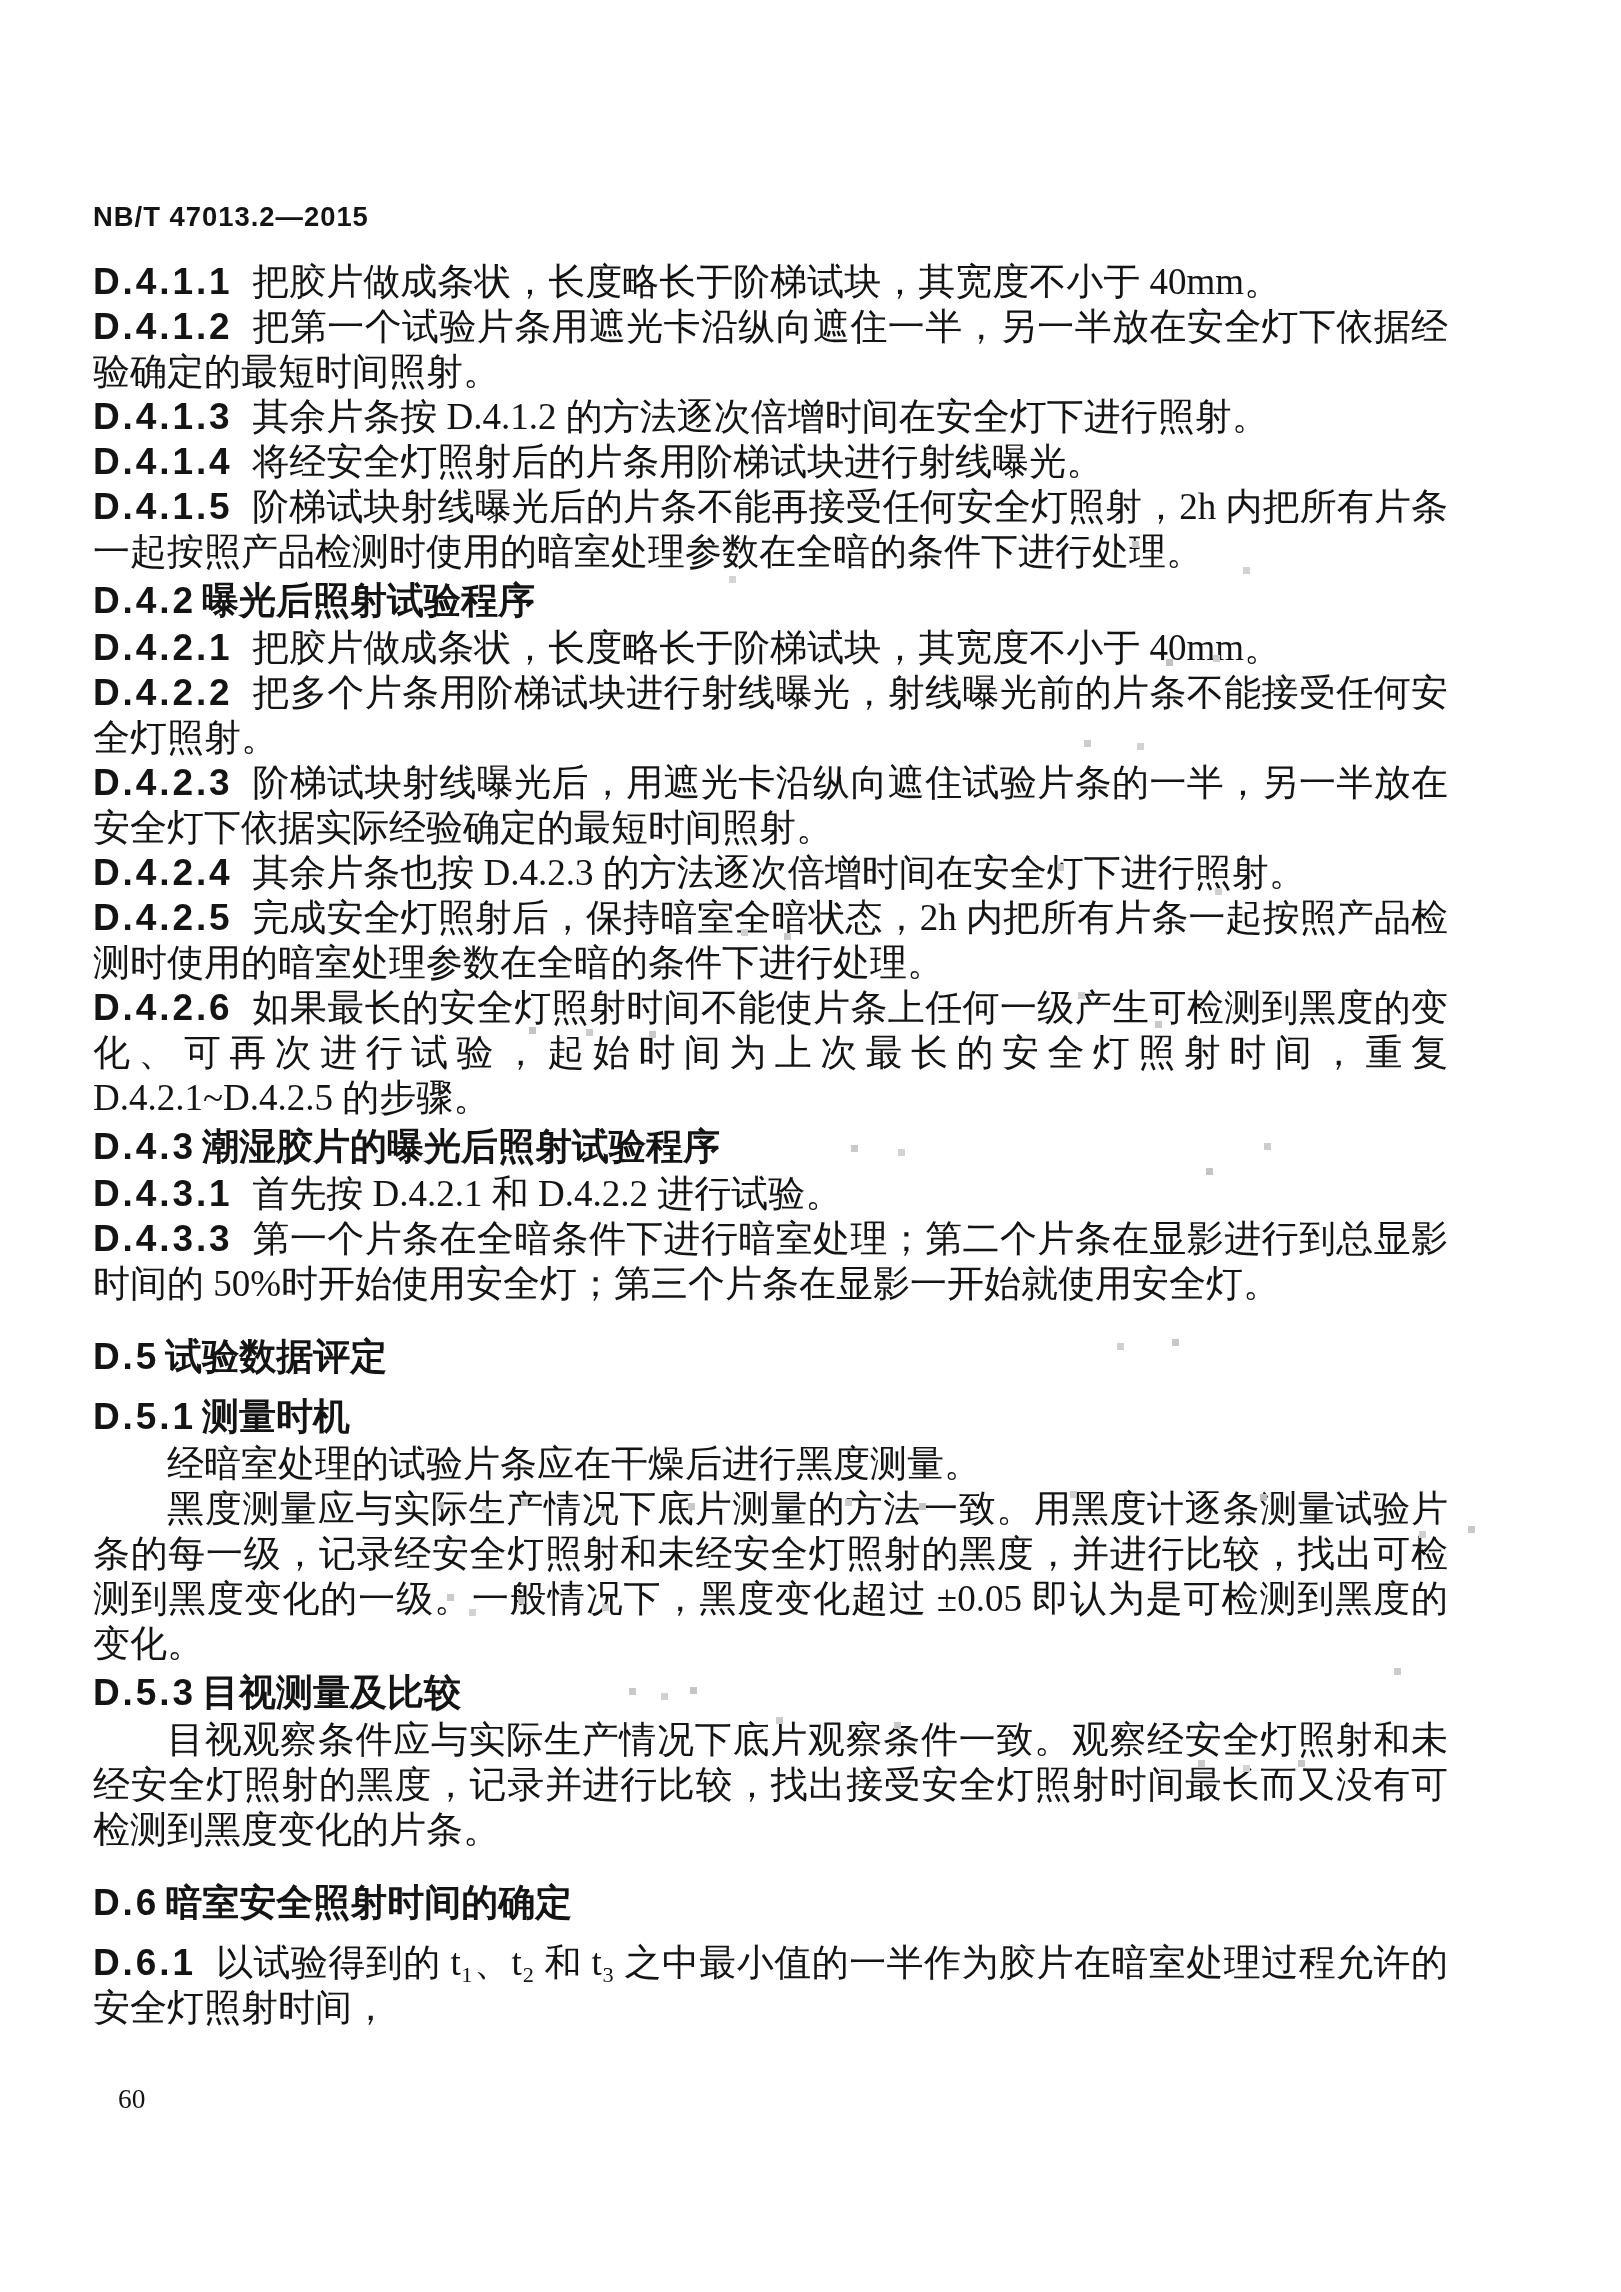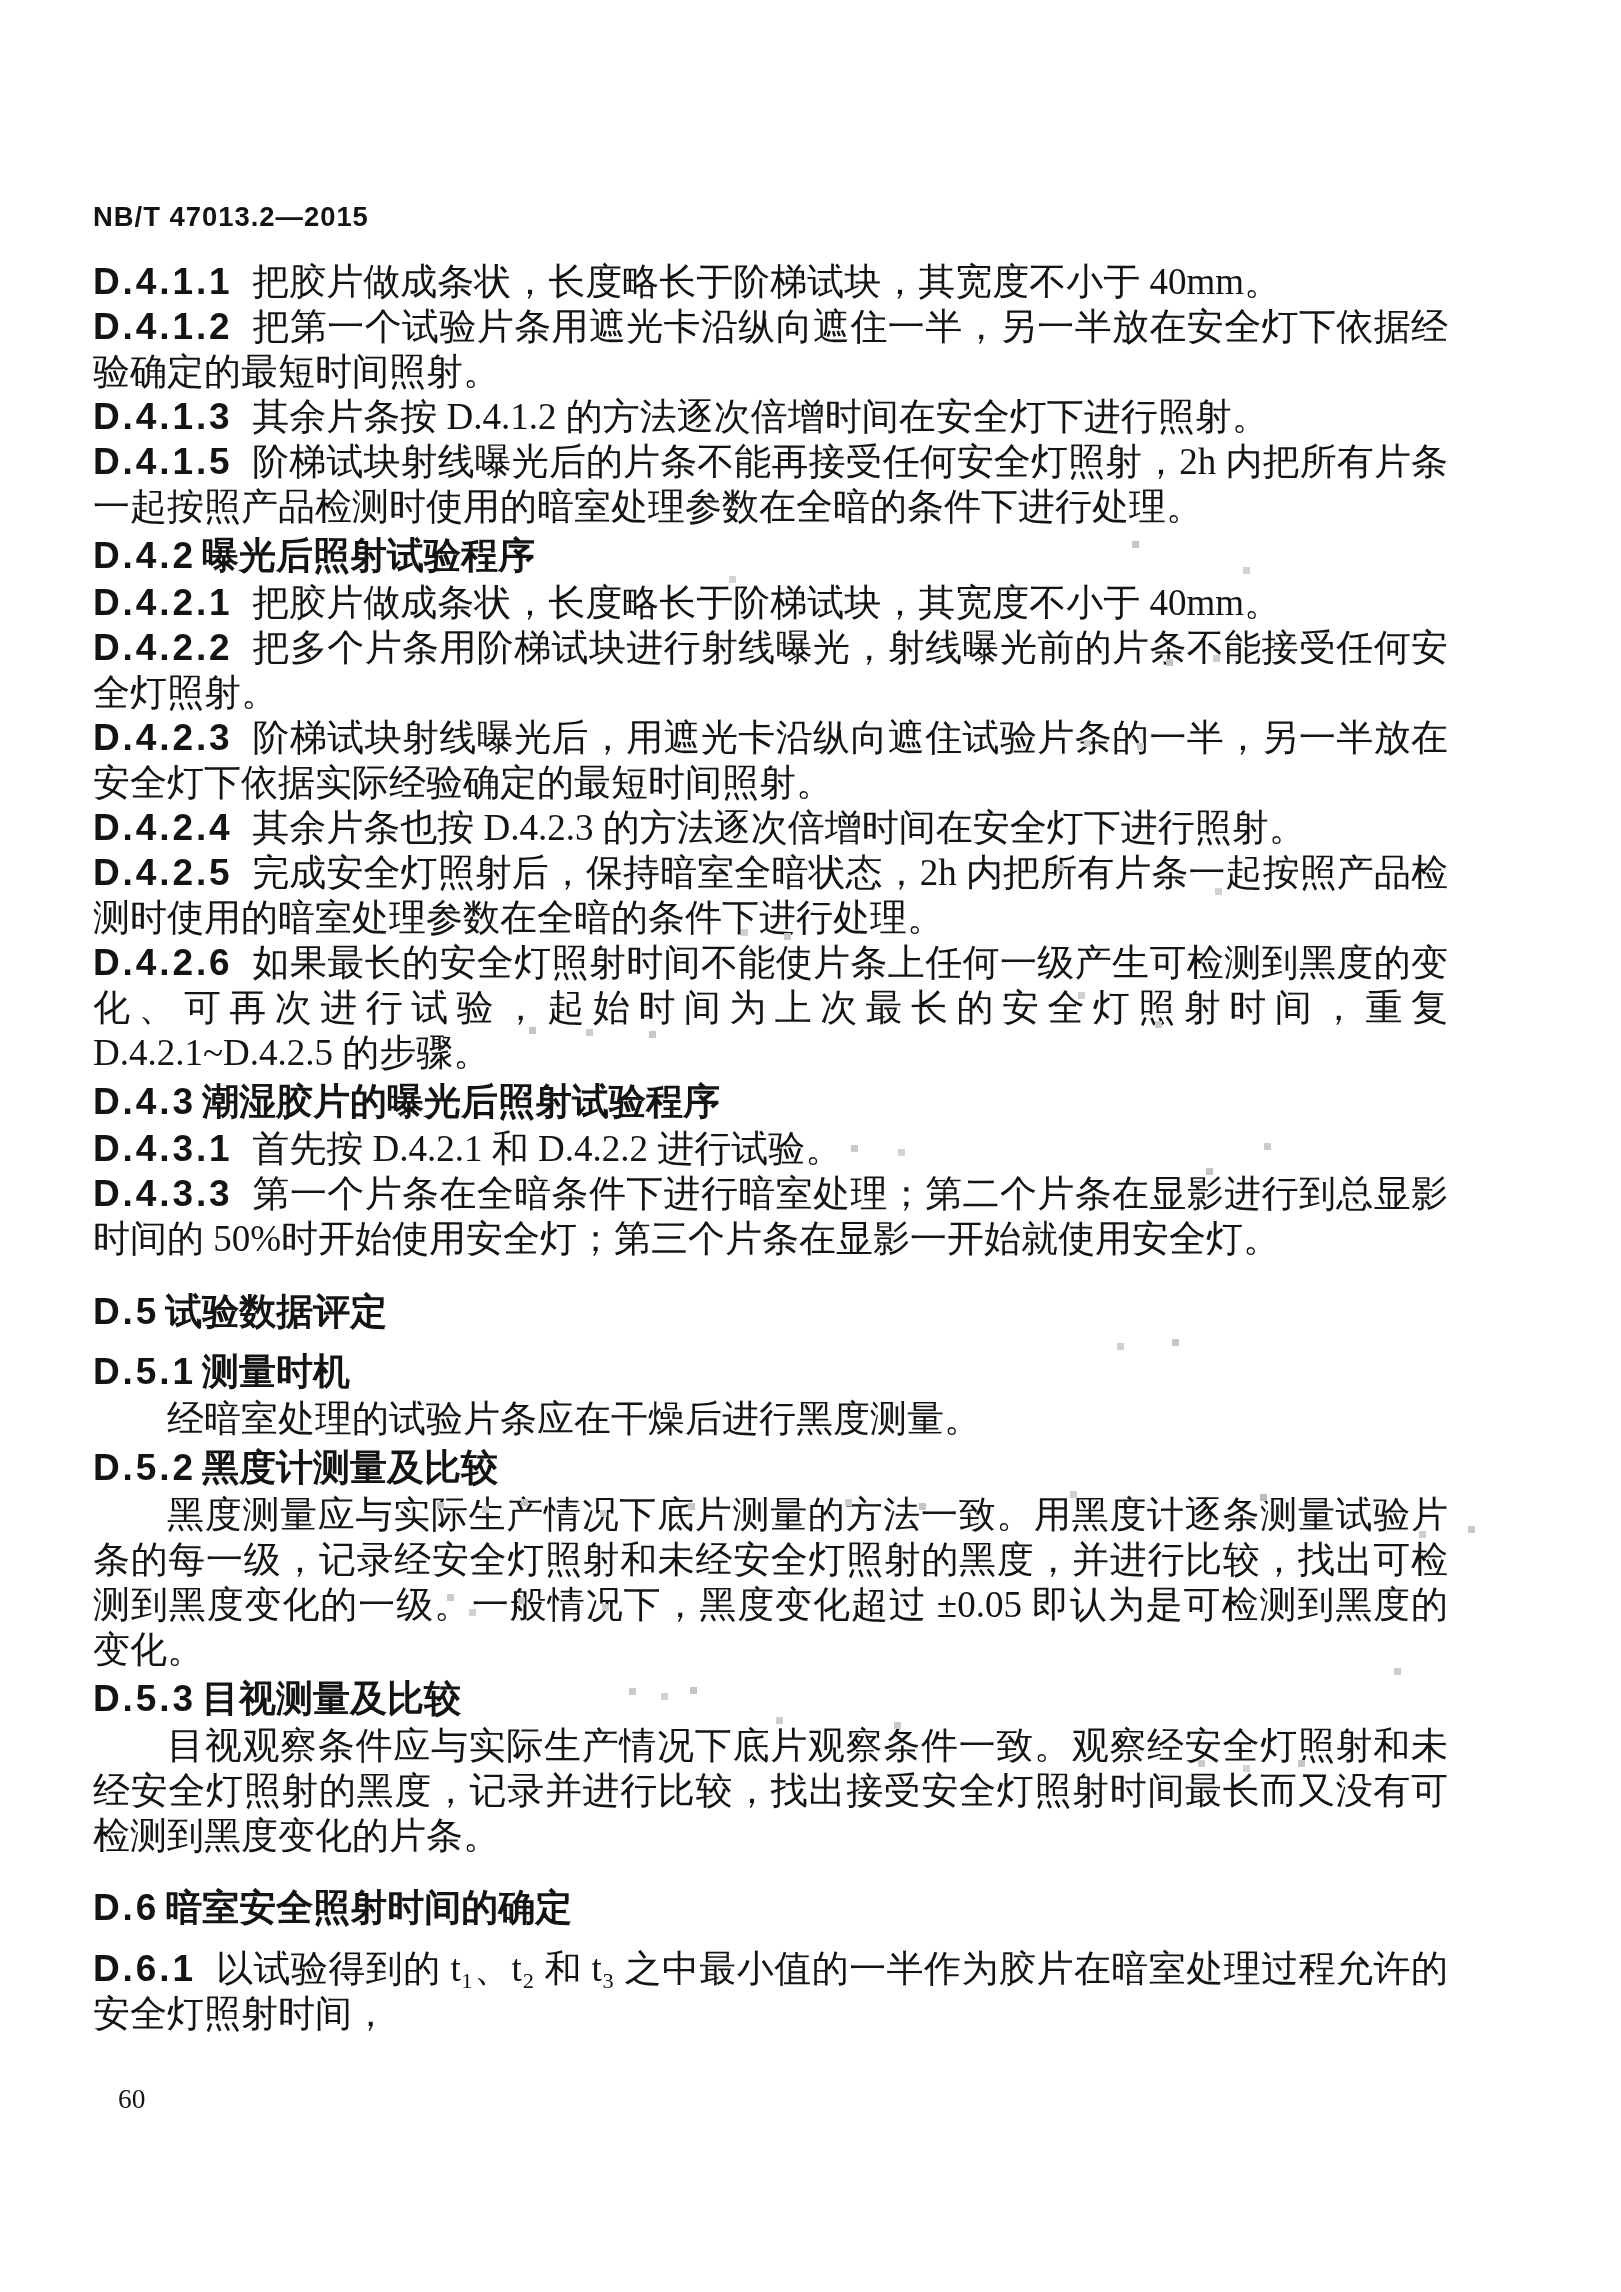--- a/index.html
+++ b/index.html
@@ -94,35 +94,35 @@
 </head>
 <body>
 
 <div class="page">
   <div class="doc-code">NB/T 47013.2—2015</div>
 
   <div class="content">
       <p class="item clause"><span class="num">D.4.1.1</span><span class="txt">把胶片做成条状，长度略长于阶梯试块，其宽度不小于 40mm。</span></p>
       <p class="item clause"><span class="num">D.4.1.2</span><span class="txt">把第一个试验片条用遮光卡沿纵向遮住一半，另一半放在安全灯下依据经验确定的最短时间照射。</span></p>
       <p class="item clause"><span class="num">D.4.1.3</span><span class="txt">其余片条按 D.4.1.2 的方法逐次倍增时间在安全灯下进行照射。</span></p>
+      <p class="item clause"><span class="num">D.4.1.4</span><span class="txt">将经安全灯照射后的片条用阶梯试块进行射线曝光。</span></p>
       <p class="item clause"><span class="num">D.4.1.5</span><span class="txt">阶梯试块射线曝光后的片条不能再接受任何安全灯照射，2h 内把所有片条一起按照产品检测时使用的暗室处理参数在全暗的条件下进行处理。</span></p>
       <p class="item h2"><span class="num">D.4.2</span><span class="txt">曝光后照射试验程序</span></p>
       <p class="item clause"><span class="num">D.4.2.1</span><span class="txt">把胶片做成条状，长度略长于阶梯试块，其宽度不小于 40mm。</span></p>
       <p class="item clause"><span class="num">D.4.2.2</span><span class="txt">把多个片条用阶梯试块进行射线曝光，射线曝光前的片条不能接受任何安全灯照射。</span></p>
       <p class="item clause"><span class="num">D.4.2.3</span><span class="txt">阶梯试块射线曝光后，用遮光卡沿纵向遮住试验片条的一半，另一半放在安全灯下依据实际经验确定的最短时间照射。</span></p>
       <p class="item clause"><span class="num">D.4.2.4</span><span class="txt">其余片条也按 D.4.2.3 的方法逐次倍增时间在安全灯下进行照射。</span></p>
       <p class="item clause"><span class="num">D.4.2.5</span><span class="txt">完成安全灯照射后，保持暗室全暗状态，2h 内把所有片条一起按照产品检测时使用的暗室处理参数在全暗的条件下进行处理。</span></p>
       <p class="item clause"><span class="num">D.4.2.6</span><span class="txt">如果最长的安全灯照射时间不能使片条上任何一级产生可检测到黑度的变化、可再次进行试验，起始时间为上次最长的安全灯照射时间，重复 D.4.2.1~D.4.2.5 的步骤。</span></p>
       <p class="item h2"><span class="num">D.4.3</span><span class="txt">潮湿胶片的曝光后照射试验程序</span></p>
       <p class="item clause"><span class="num">D.4.3.1</span><span class="txt">首先按 D.4.2.1 和 D.4.2.2 进行试验。</span></p>
       <p class="item clause"><span class="num">D.4.3.3</span><span class="txt">第一个片条在全暗条件下进行暗室处理；第二个片条在显影进行到总显影时间的 50%时开始使用安全灯；第三个片条在显影一开始就使用安全灯。</span></p>
       <p class="item h1"><span class="num">D.5</span><span class="txt">试验数据评定</span></p>
       <p class="item h2"><span class="num">D.5.1</span><span class="txt">测量时机</span></p>
       <p class="item para"><span class="txt">经暗室处理的试验片条应在干燥后进行黑度测量。</span></p>
-      <p class="item h2"><span class="num">D.5.2</span><span class="txt">黑度计测量及比较</span></p>
       <p class="item para"><span class="txt">黑度测量应与实际生产情况下底片测量的方法一致。用黑度计逐条测量试验片条的每一级，记录经安全灯照射和未经安全灯照射的黑度，并进行比较，找出可检测到黑度变化的一级。一般情况下，黑度变化超过 ±0.05 即认为是可检测到黑度的变化。</span></p>
       <p class="item h2"><span class="num">D.5.3</span><span class="txt">目视测量及比较</span></p>
       <p class="item para"><span class="txt">目视观察条件应与实际生产情况下底片观察条件一致。观察经安全灯照射和未经安全灯照射的黑度，记录并进行比较，找出接受安全灯照射时间最长而又没有可检测到黑度变化的片条。</span></p>
       <p class="item h1"><span class="num">D.6</span><span class="txt">暗室安全照射时间的确定</span></p>
       <p class="item clause"><span class="num">D.6.1</span><span class="txt">以试验得到的 t₁、t₂ 和 t₃ 之中最小值的一半作为胶片在暗室处理过程允许的安全灯照射时间，</span></p>
     </div>
 
   <div class="page-number">60</div>
 
   <div class="noise"></div>

